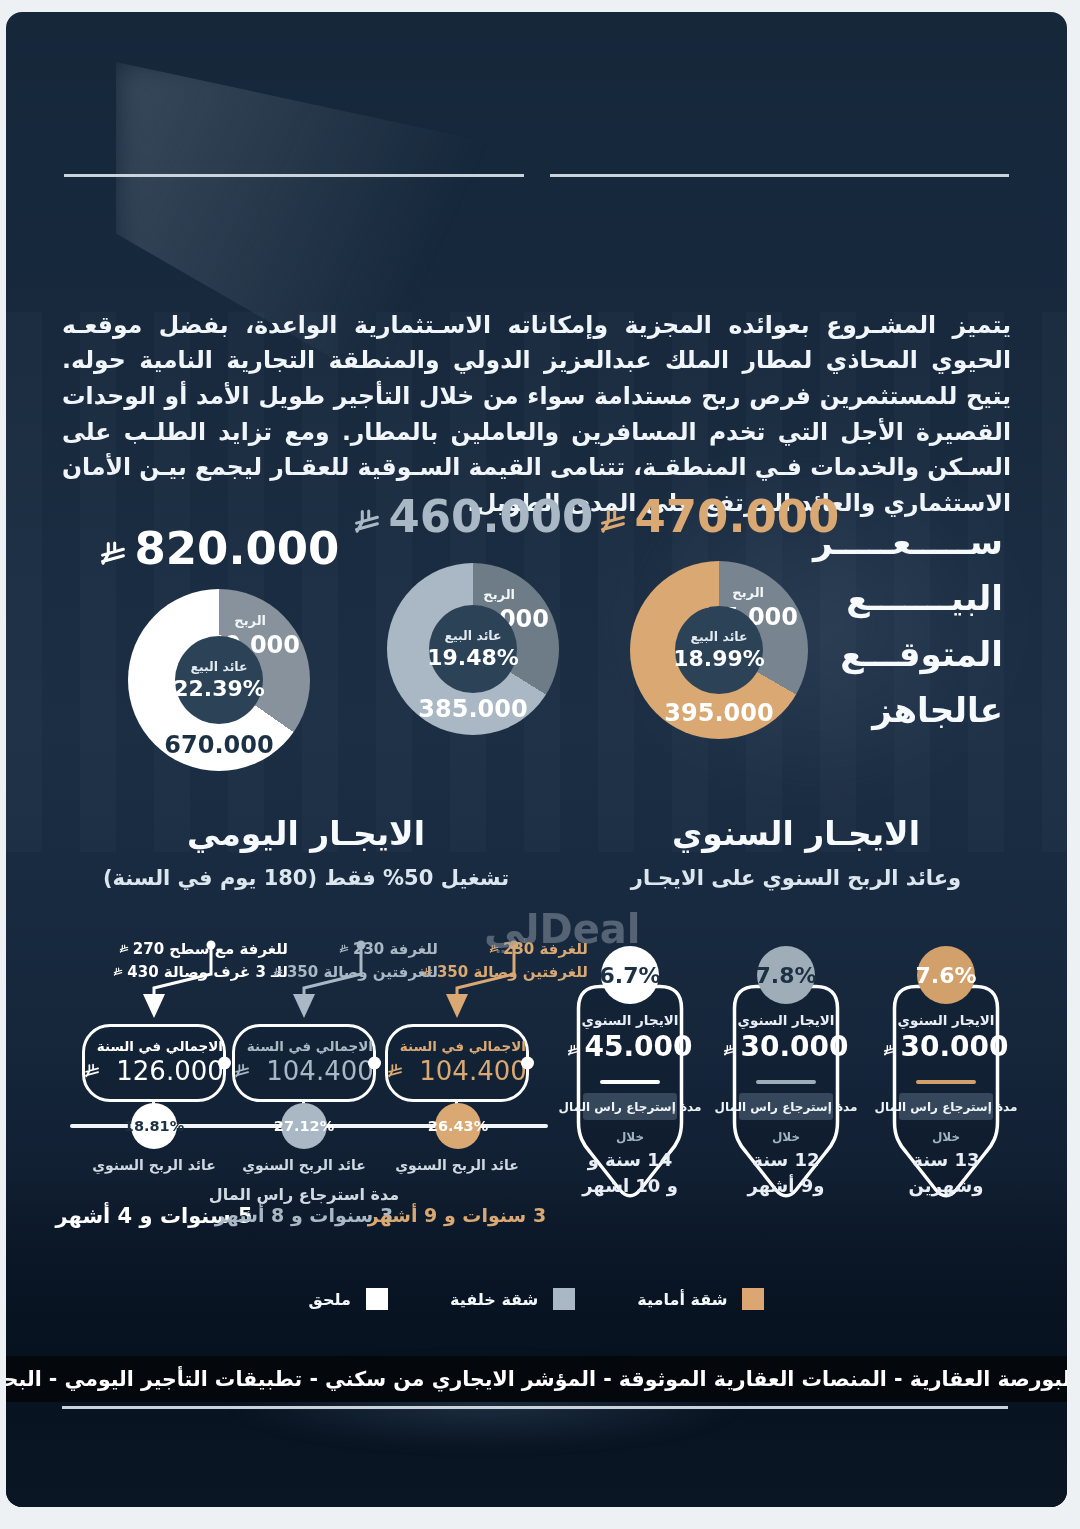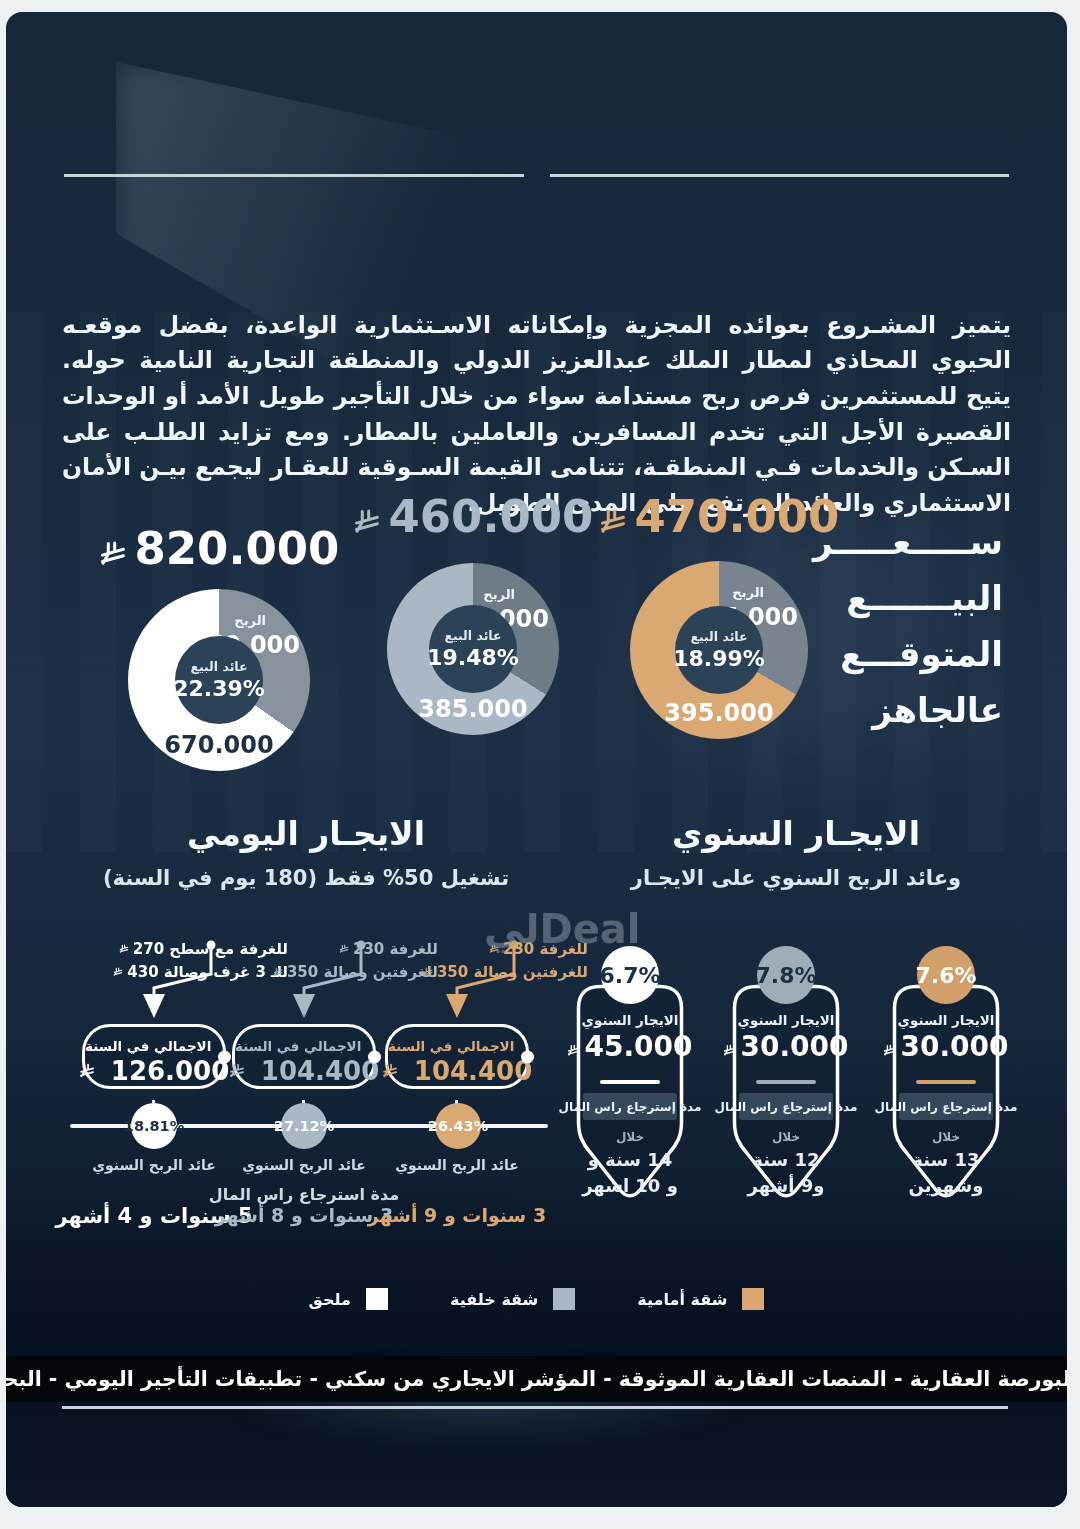--- a/index.html
+++ b/index.html
@@ -64,27 +64,27 @@
   .watermark{position:absolute;left:478px;top:894px;font-size:40px;font-weight:700;color:rgba(145,158,170,.5);z-index:5;}
 
   
   .daily{position:absolute;left:60px;top:900px;width:500px;height:340px;}
   .daily-col{position:absolute;inset:0;color:var(--c,#fff);}
   .callout{position:absolute;top:26px;direction:rtl;text-align:right;font-size:15px;font-weight:700;line-height:1.55;color:var(--c,#fff);width:175px;}
   .callout .riyal{width:10px;height:10px;margin-right:4px;}
   .co0{right:278px;}  .co1{right:128px;}  .co2{right:-22px;}
   .connector{position:absolute;top:26px;width:90px;height:85px;color:var(--c,#fff);}
   .cn0{left:73px;} .cn1{left:223px;} .cn2{left:376px;}
-  .total-box{position:absolute;top:112px;width:144px;height:65px;border:3.5px solid #fff;border-radius:28px;
-             box-sizing:border-box;text-align:left;background:rgba(12,24,38,.2);}
+  .total-box{position:absolute;top:112px;width:144px;height:78px;border:3.5px solid #fff;border-radius:28px;
+             box-sizing:border-box;text-align:right;background:rgba(12,24,38,.2);}
   .tb0{left:16px;} .tb1{left:166px;} .tb2{left:319px;}
   .total-box::after{content:"";position:absolute;right:-8px;top:50%;transform:translateY(-50%);width:13px;height:13px;border-radius:50%;background:#fff;}
   .total-label{margin-top:11px;font-size:13.5px;font-weight:700;color:var(--c,#fff);}
   .total-amount{display:flex;direction:rtl;align-items:center;justify-content:center;gap:16px;margin-top:2px;
-                font-size:26px;font-weight:700;color:var(--c,#fff);}
+                font-size:26px;font-weight:400;color:var(--c,#fff);}
   .stem{position:absolute;top:188px;width:3px;height:14px;background:#fff;}
   .st0{left:86px;} .st1{left:236px;} .st2{left:389px;}
   .timeline{position:absolute;top:212px;left:4px;width:478px;height:3.5px;background:#f2f6f9;border-radius:2px;}
   .pct-circle{position:absolute;top:191px;width:46px;height:46px;border-radius:50%;background:var(--c,#fff);
               display:flex;align-items:center;justify-content:center;font-size:14.5px;font-weight:700;color:var(--pctc,#1d3145);z-index:2;}
   .pc0{left:65px;} .pc1{left:215px;} .pc2{left:356px;margin-left:13px;}
   .pct-label{position:absolute;top:245px;width:170px;text-align:center;font-size:14px;font-weight:700;color:#cfd9e2;direction:rtl;}
   .pl0{left:3px;} .pl1{left:153px;} .pl2{left:306px;}
   .payback-label{position:absolute;top:273px;left:128px;width:220px;text-align:center;font-size:16px;font-weight:700;color:#cfd9e2;direction:rtl;}
   .duration{position:absolute;top:292px;width:200px;text-align:center;direction:rtl;font-weight:700;color:var(--c,#fff);}

